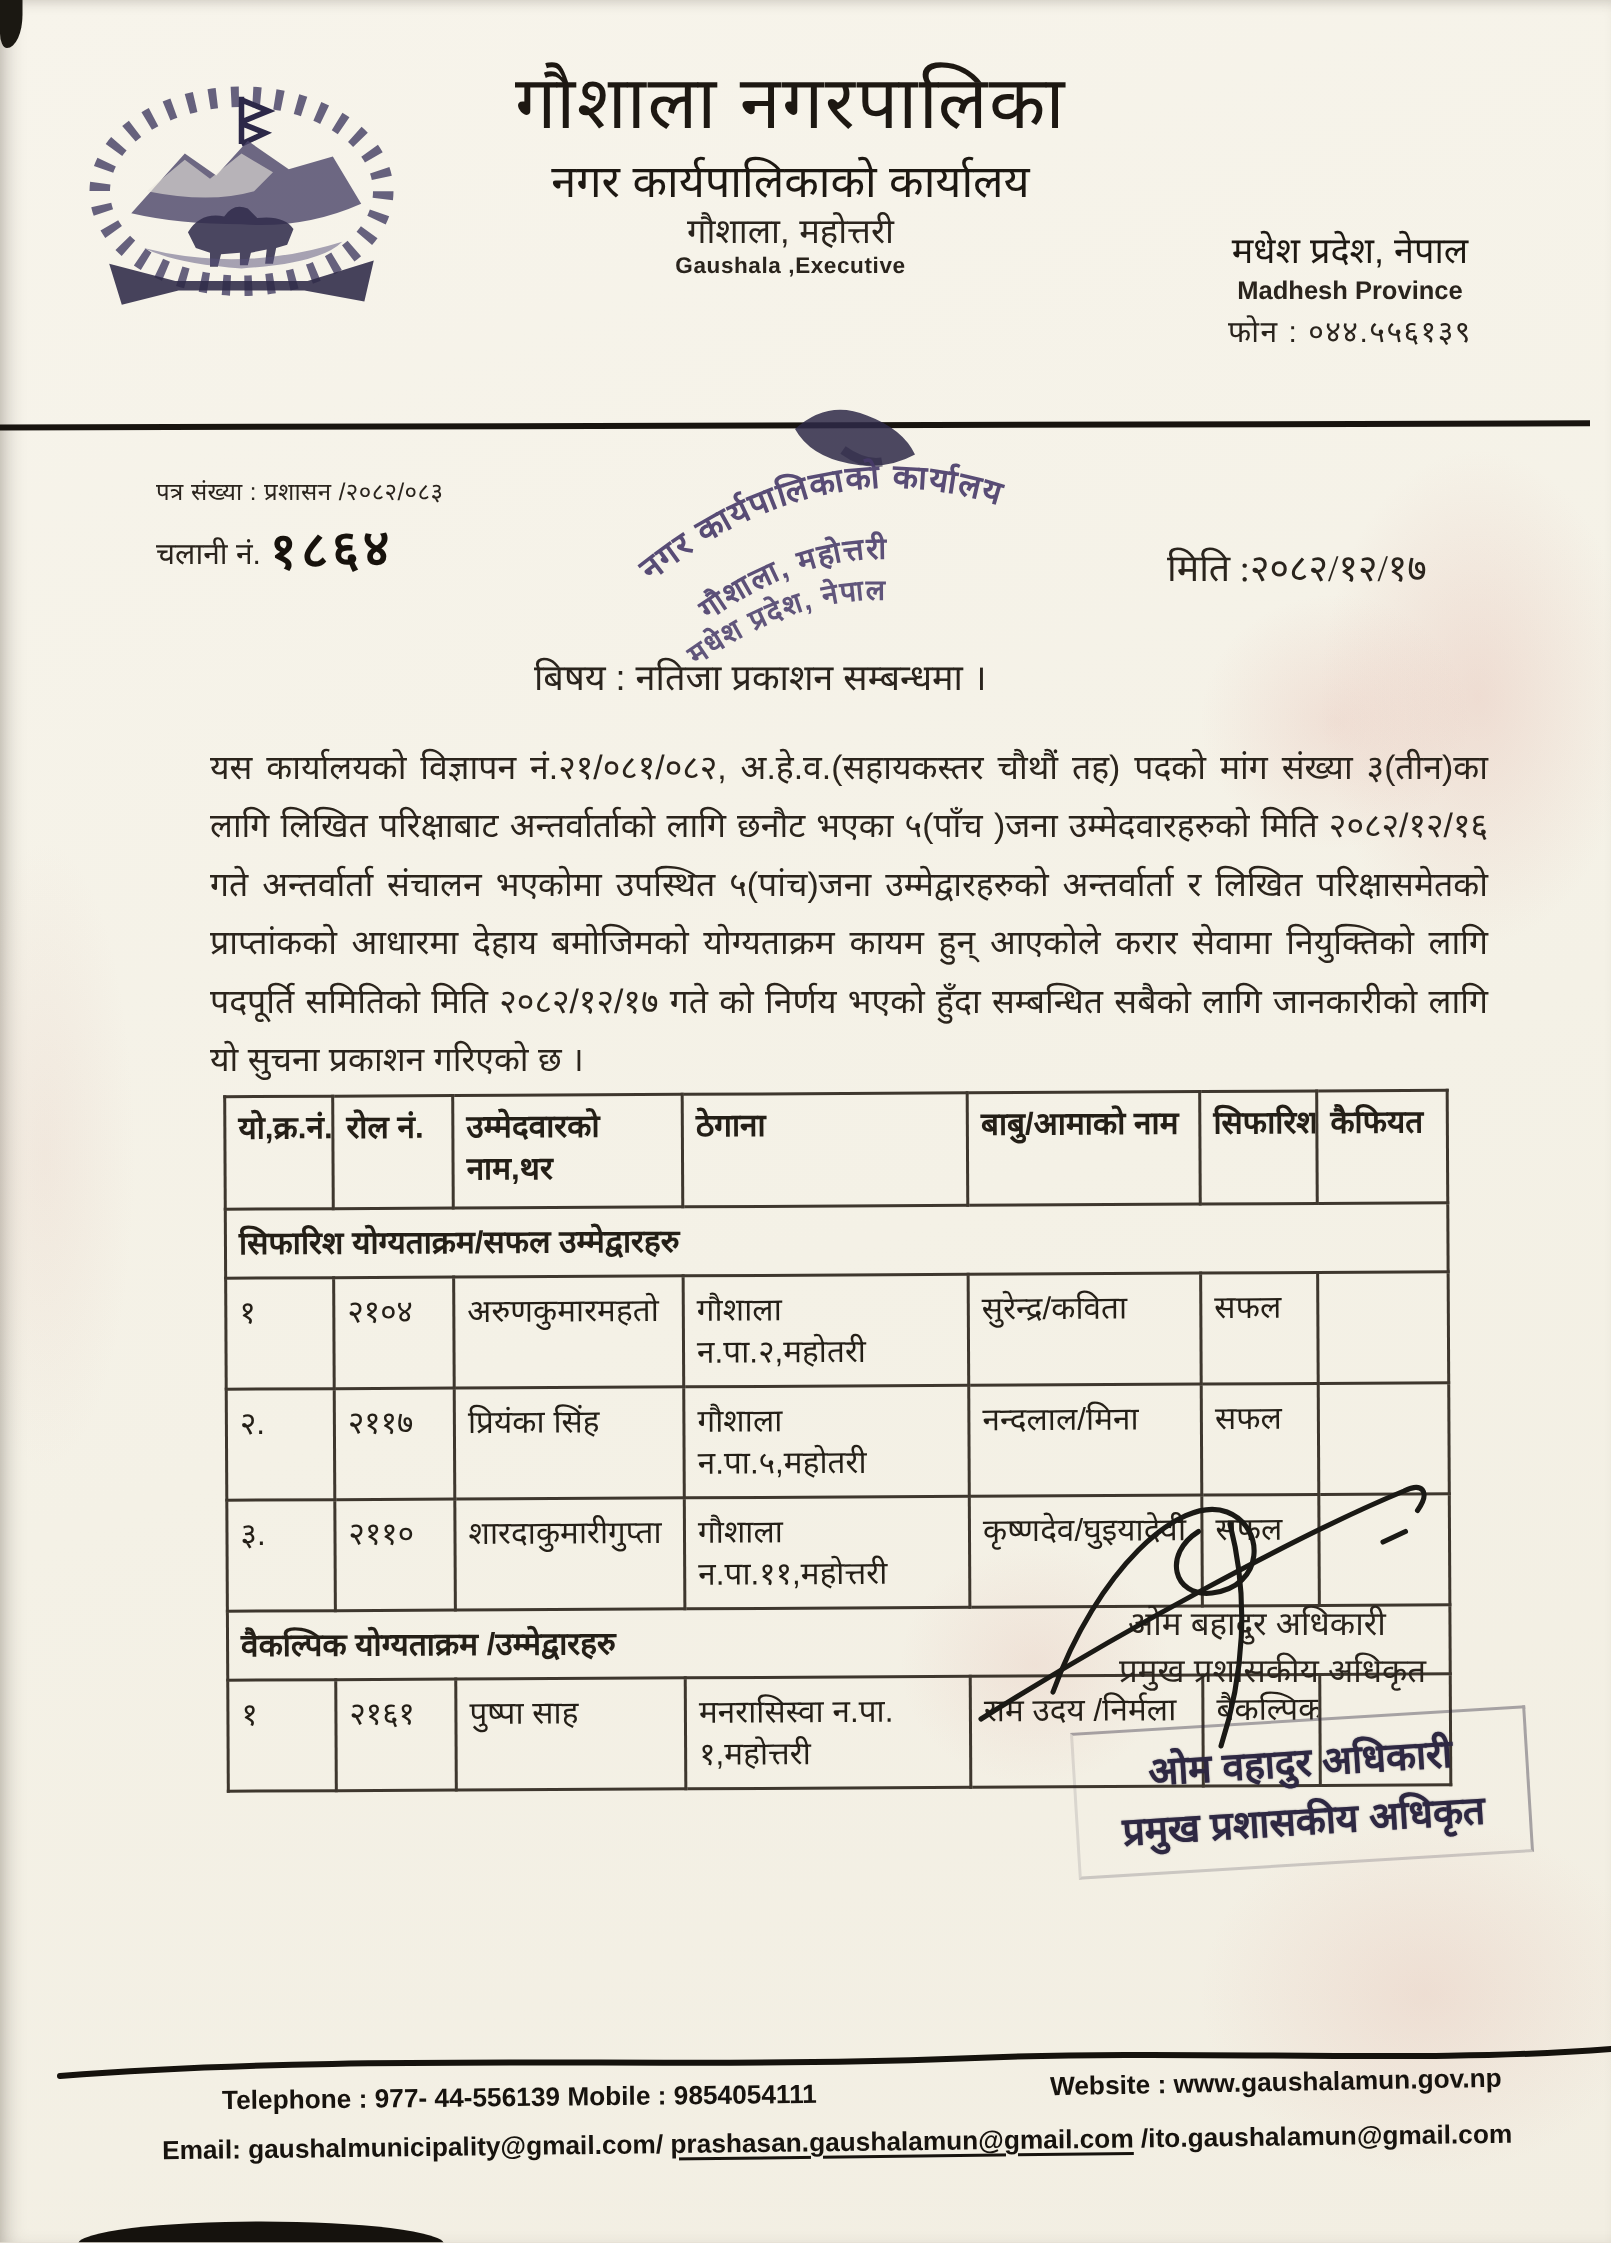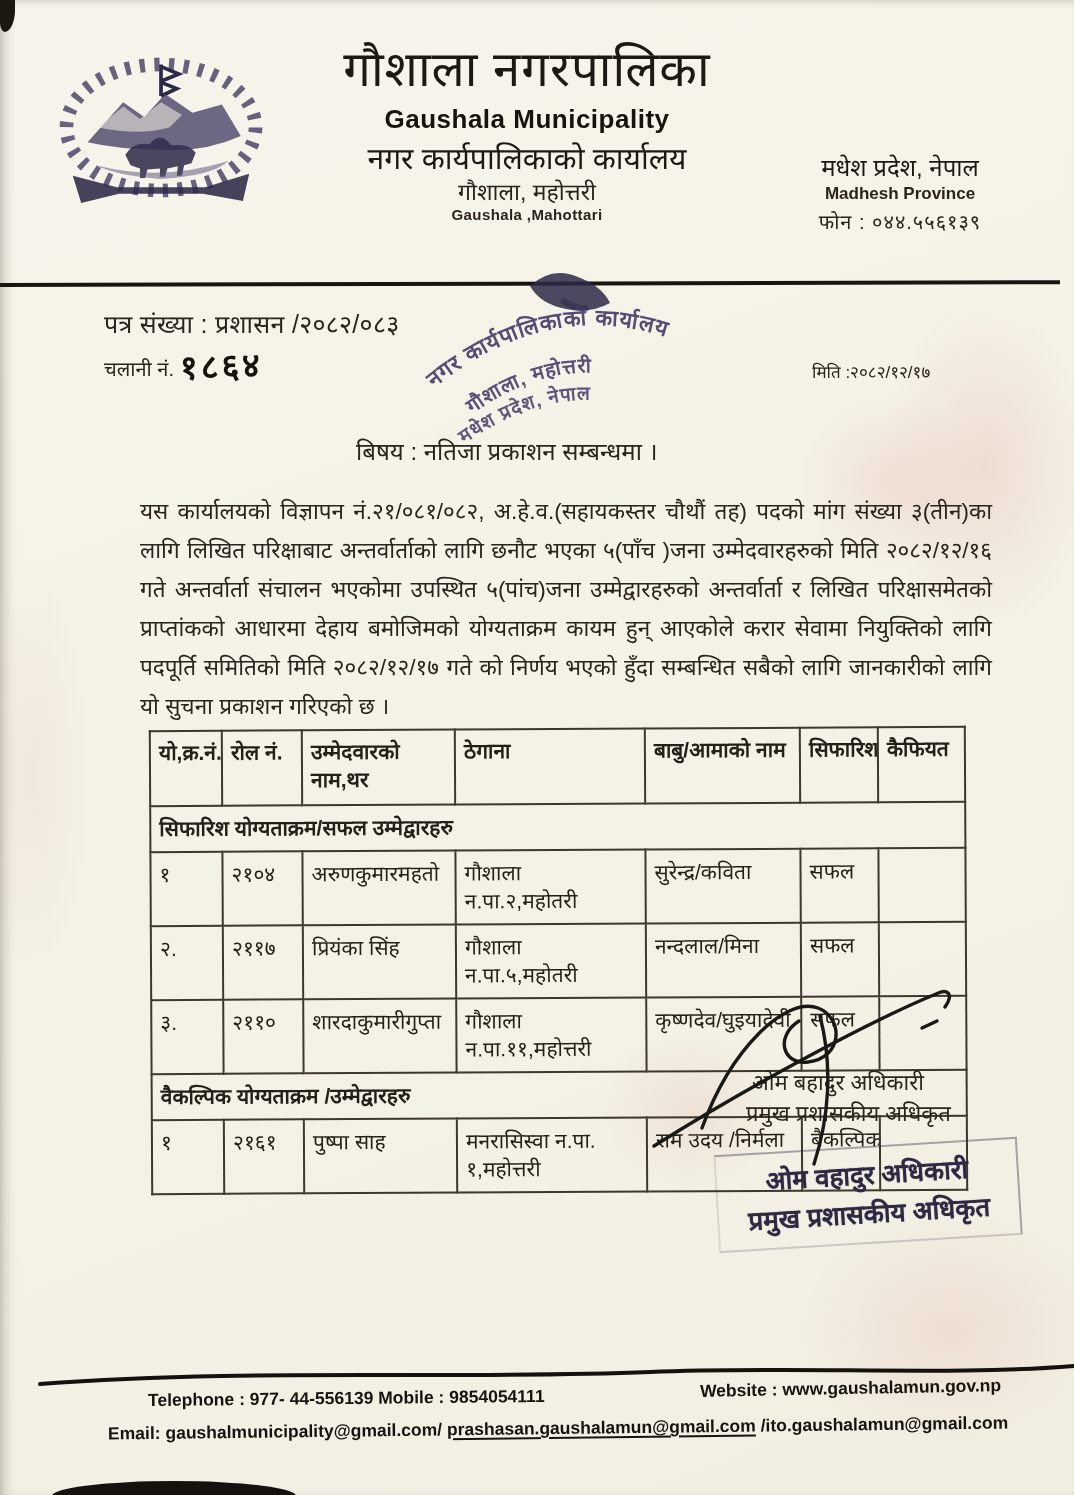--- a/index.html
+++ b/index.html
@@ -19,24 +19,24 @@
   .o-np{font-size:30px;color:#1d1812;margin-top:8px;}
   .o-en{font-size:21px;font-weight:bold;margin-top:4px;}
   .p-np{font-size:23px;margin-top:4px;}
   .p-en{font-size:15px;font-weight:bold;margin-top:2px;letter-spacing:.4px;}
   .lh-right{left:768px;top:152px;width:264px;text-align:center;line-height:1.3;}
   .pr-np{font-size:24px;color:#1d1812;}
   .pr-en{font-size:17px;font-weight:bold;}
   .ph-np{font-size:20px;margin-top:4px;letter-spacing:1px;}
   .divider{left:0;top:283px;width:1060px;height:4px;background:#18140f;transform:rotate(-.15deg);transform-origin:left center;}
   
-  .ref-line{left:104px;top:306px;font-size:25px;letter-spacing:.3px;text-align:center;}
+  .ref-line{left:104px;top:316px;font-size:16px;letter-spacing:.3px;text-align:center;}
   .chalani{left:104px;top:340px;font-size:20px;}
   .chalani .hand{display:inline-block;font-size:34px;font-weight:600;letter-spacing:3px;transform:rotate(-2deg) translateY(2px);color:#17120c;}
-  .date-line{left:812px;top:360px;font-size:17px;}
+  .date-line{left:778px;top:360px;font-size:25px;font-family:Liberation Serif, serif;}
   .subject{left:356px;top:434px;font-size:24px;z-index:2;}
   
   .body-par{left:140px;top:492px;width:852px;font-size:22.5px;line-height:39px;text-align:justify;color:#2b241c;z-index:2;}
   
   .tbl-wrap{left:150px;top:728px;width:818px;transform:rotate(-.3deg);z-index:2;}
   table.result{border-collapse:collapse;width:815px;table-layout:fixed;font-size:21px;color:#241f17;}
   table.result th,table.result td{border:2px solid #3e372e;padding:7px 8px 9px;text-align:left;vertical-align:top;overflow:hidden;}
   table.result th{font-weight:700;line-height:1.35;}
   td.sec{font-weight:600;padding:8px 10px;}
   
@@ -85,24 +85,23 @@
     <path d="M100,10 l0,30 M100,12 l17,7 -17,7 M100,27 l15,6 -15,7" stroke="#2c2848" stroke-width="3.5" fill="none"></path>
     <path d="M30,84 L64,46 L84,60 L104,38 L130,56 L158,48 L176,78 Q140,94 100,91 Q60,91 30,84 Z" fill="#4a4468" opacity=".8"></path>
     <path d="M40,70 L64,50 L80,62 L100,46 L120,58 L108,70 Q80,78 40,70 Z" fill="#e9e6dc" opacity=".6"></path>
     <path d="M66,96 q8,-13 23,-10 q6,-9 15,-5 l6,6 q17,-2 23,7 l-4,10 -7,2 -2,10 -5,0 1,-9 -10,2 -2,8 -5,0 0,-8 -12,1 -2,8 -5,0 0,-9 -9,-3 z" fill="#322d4c" opacity=".88"></path>
     <path d="M38,106 Q100,122 164,102 Q150,116 100,119 Q58,116 38,106 Z" fill="#56507a" opacity=".5"></path>
     <path d="M16,116 L58,127 L142,127 L184,114 L178,140 L140,133 L60,133 L24,142 Z" fill="#2d2947" opacity=".88"></path>
   </svg>
 
   <div class="abs lh-center">
     <div class="t-np">गौशाला नगरपालिका</div>
-    <div class="t-en">Gaushala Municipality</div>
     <div class="o-np">नगर कार्यपालिकाको कार्यालय</div>
     <div class="p-np">गौशाला, महोत्तरी</div>
-    <div class="p-en">Gaushala ,Mahottari</div>
+    <div class="p-en">Gaushala ,Executive</div>
   </div>
 
   <div class="abs lh-right">
     <div class="pr-np">मधेश प्रदेश, नेपाल</div>
     <div class="pr-en">Madhesh Province</div>
     <div class="ph-np">फोन : ०४४.५५६१३९</div>
   </div>
 
   <div class="abs divider"></div>
 

